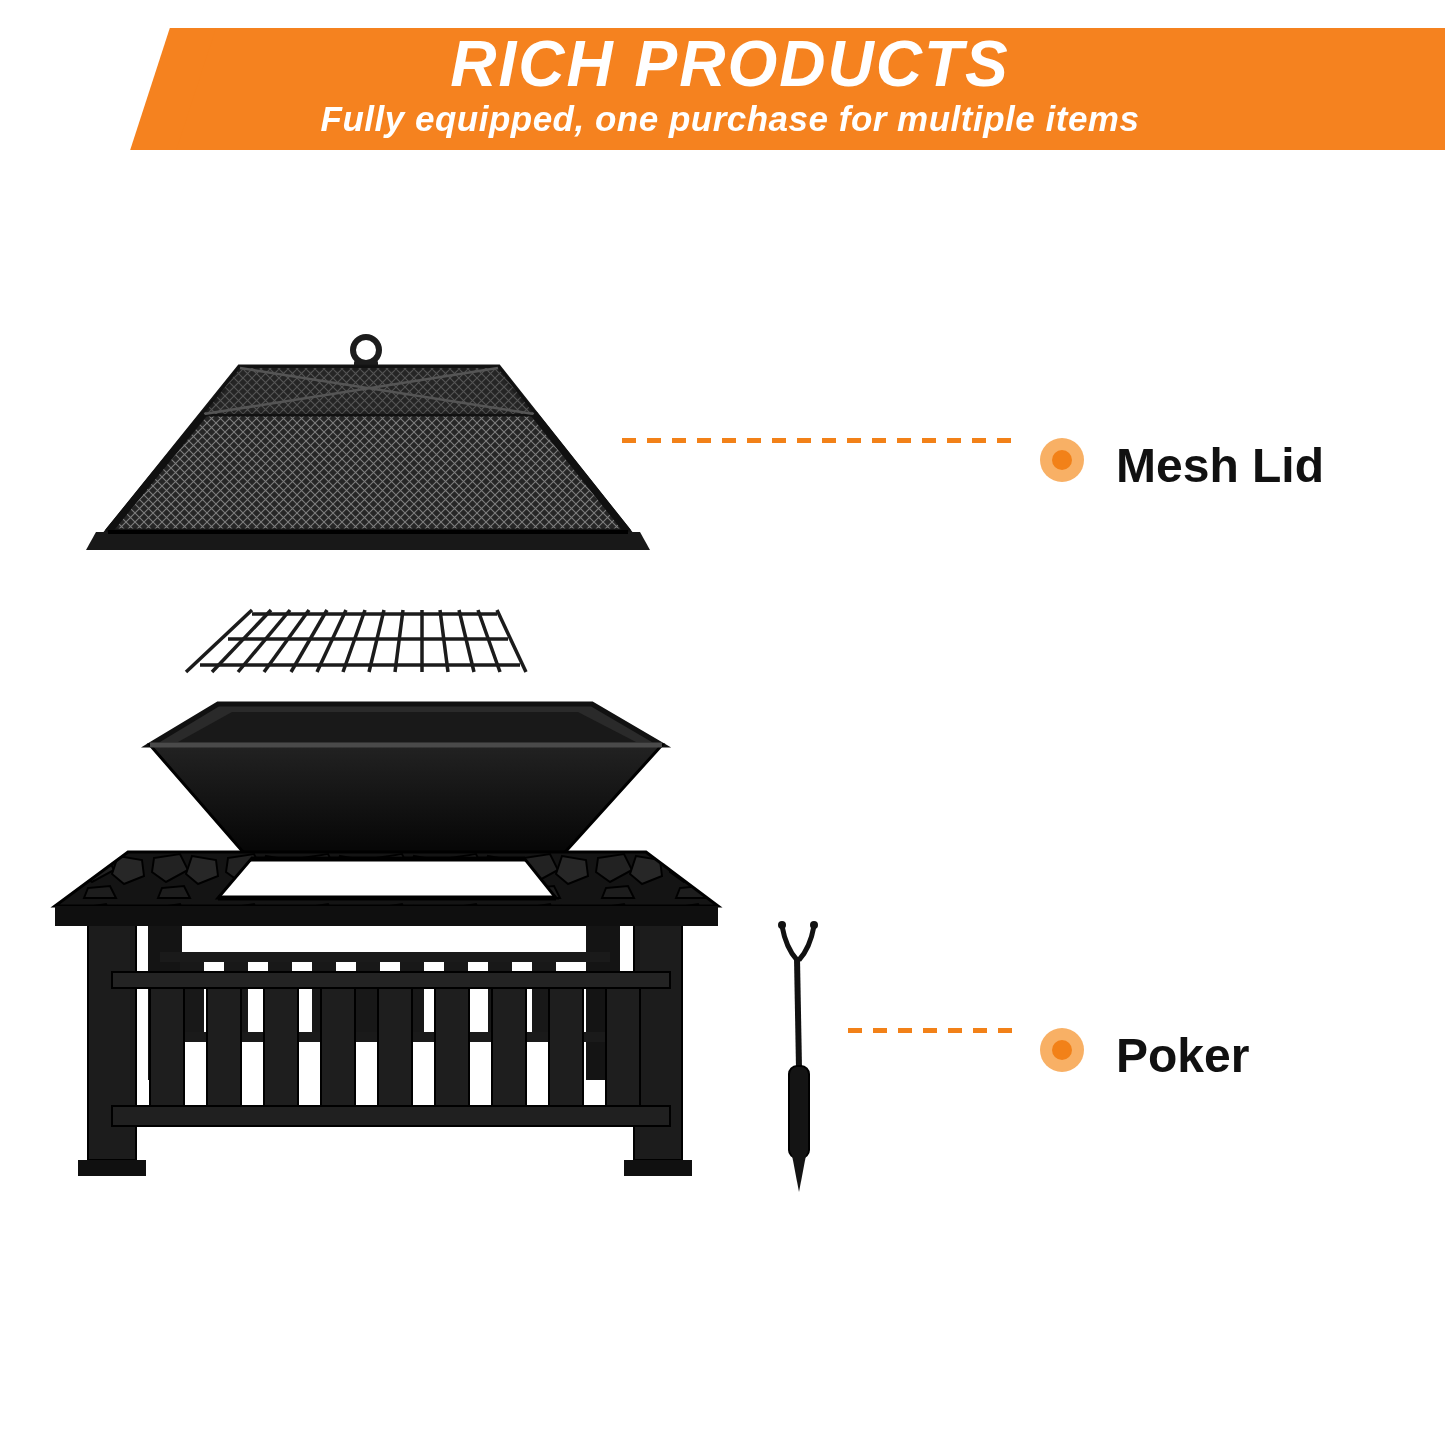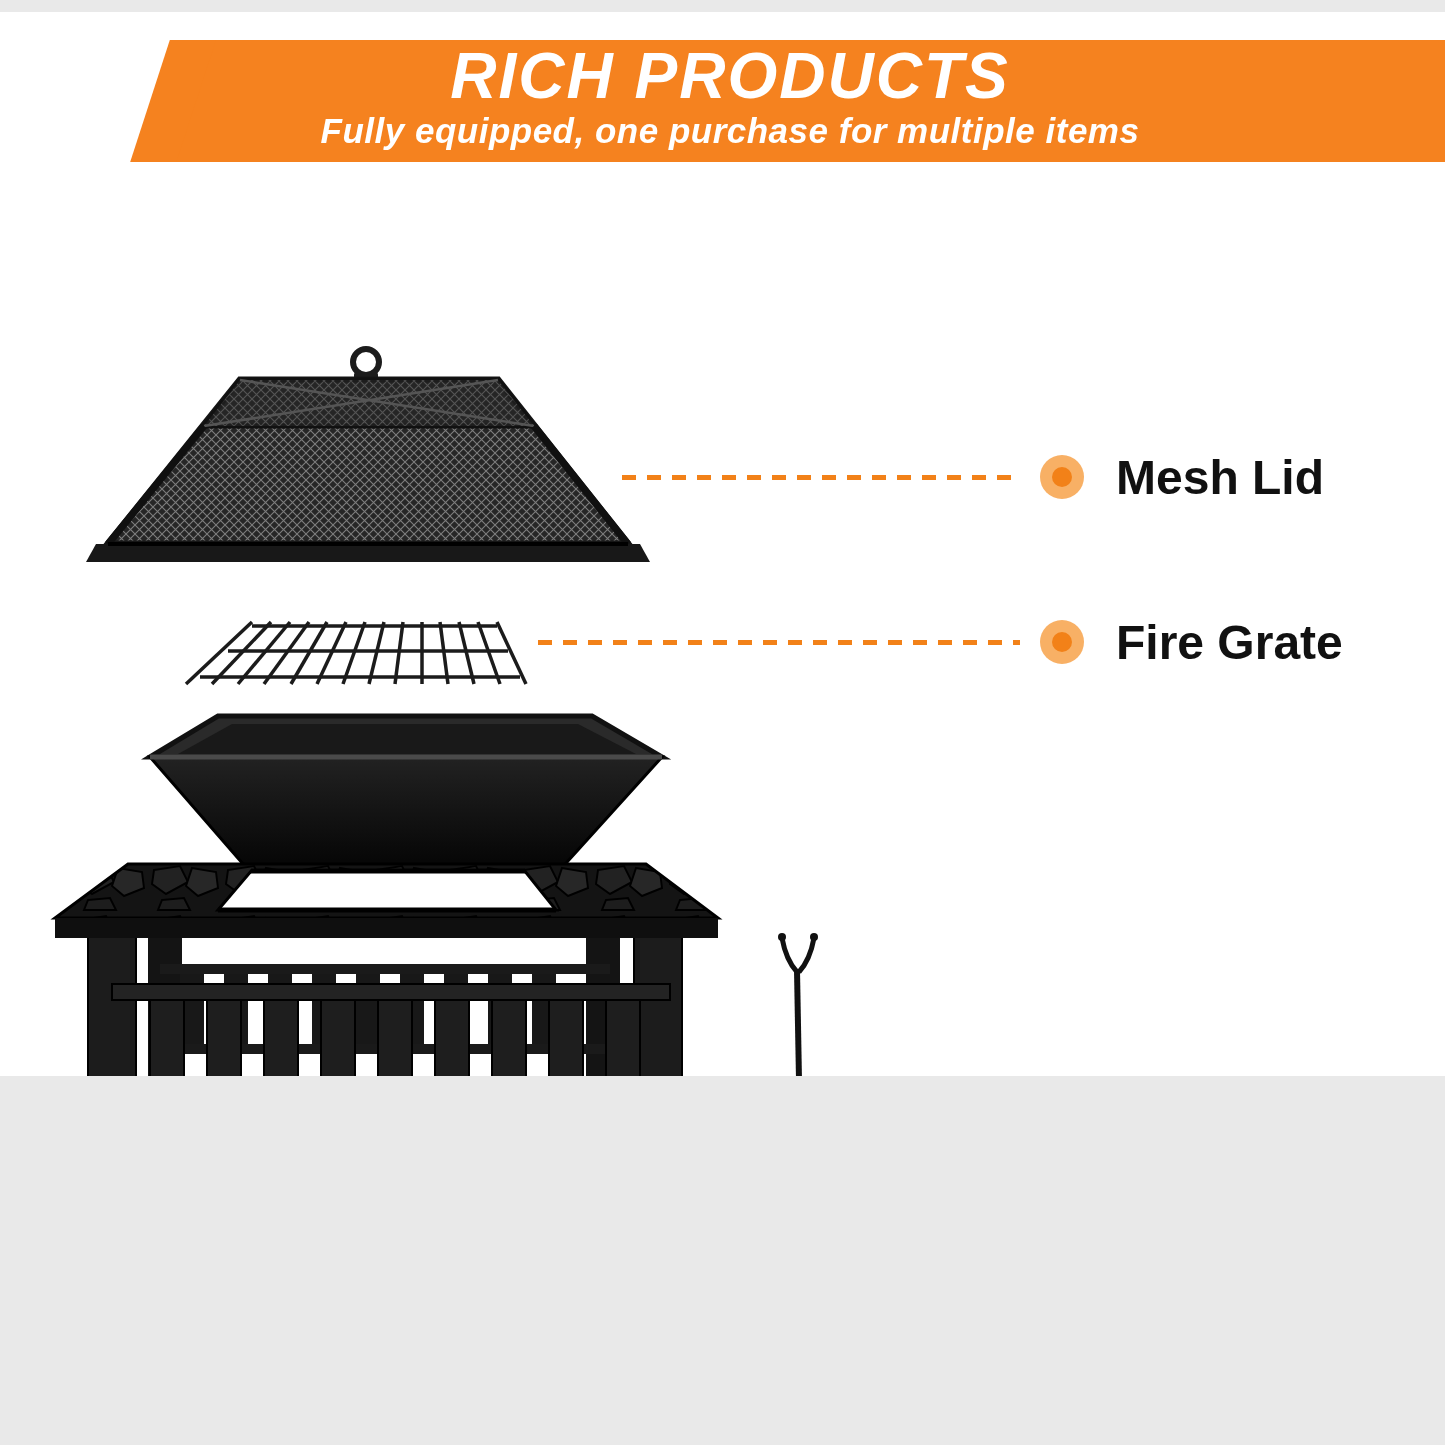--- a/index.html
+++ b/index.html
@@ -6,21 +6,21 @@
     --accent:#F28118;
     --accent-light:#F8B065;
     --banner:#F5821F;
     --label-text:#111111;
     --background:#FFFFFF;
     --product:#1A1A1A;
   }
   *{margin:0;padding:0;box-sizing:border-box;}
   body{background:#e9e9e9;font-family:"Liberation Sans",sans-serif;}
   .page{
-    position:relative;width:1445px;height:1064px;margin:12px auto;
+    position:relative;width:1445px;height:1445px;margin:0 auto;
     background:var(--background);overflow:hidden;
   }
   
   .banner-stripe{
     position:absolute;top:28px;left:150px;width:48px;height:122px;
     background:var(--banner);transform:skewX(-18deg);
   }
   .banner-main{
     position:absolute;top:28px;left:216px;width:1320px;height:122px;
     background:var(--banner);transform:skewX(-18deg);transform-origin:top left;
@@ -28,21 +28,21 @@
   .banner-text{
     position:absolute;top:32px;left:0;width:1460px;text-align:center;color:#fff;
   }
   .banner-title{
     font-size:64px;font-weight:bold;font-style:italic;letter-spacing:2px;line-height:1.02;
   }
   .banner-subtitle{
     font-size:35px;font-weight:bold;font-style:italic;letter-spacing:.5px;margin-top:2px;
   }
   
-  .callout{position:absolute;display:flex;align-items:center;height:54px;gap:8px;}
+  .callout{position:absolute;display:flex;height:54px;gap:8px;}
   .dash{
     height:5px;
     background:repeating-linear-gradient(90deg,var(--accent) 0 14px,transparent 14px 25px);
   }
   .bullet{
     width:44px;height:44px;border-radius:50%;background:var(--accent-light);
     display:flex;align-items:center;justify-content:center;margin-left:12px;flex:none;
   }
   .bullet-inner{width:20px;height:20px;border-radius:50%;background:var(--accent);}
   .callout-text{
@@ -172,24 +172,24 @@
   </svg>
 
   <div class="callout" style="top:438px;left:622px;">
     <div class="dash" style="width:398px;"></div>
     <div class="bullet">
         <div class="bullet-inner"></div>
       </div>
     <div class="callout-text">Mesh Lid</div>
   </div>
 
-  <div class="callout" style="top:603px;left:538px;">
-    <div class="dash" style="width:482px;"></div>
+
+
+
+  <div class="callout" style="top:1028px;left:848px;">
+    <div class="dash" style="width:172px;"></div>
     <div class="bullet">
         <div class="bullet-inner"></div>
       </div>
-    <div class="callout-text">Fire Grate</div>
+    <div class="callout-text">Poker</div>
   </div>
-
-
-
 
 </div>
 
 </body></html>

